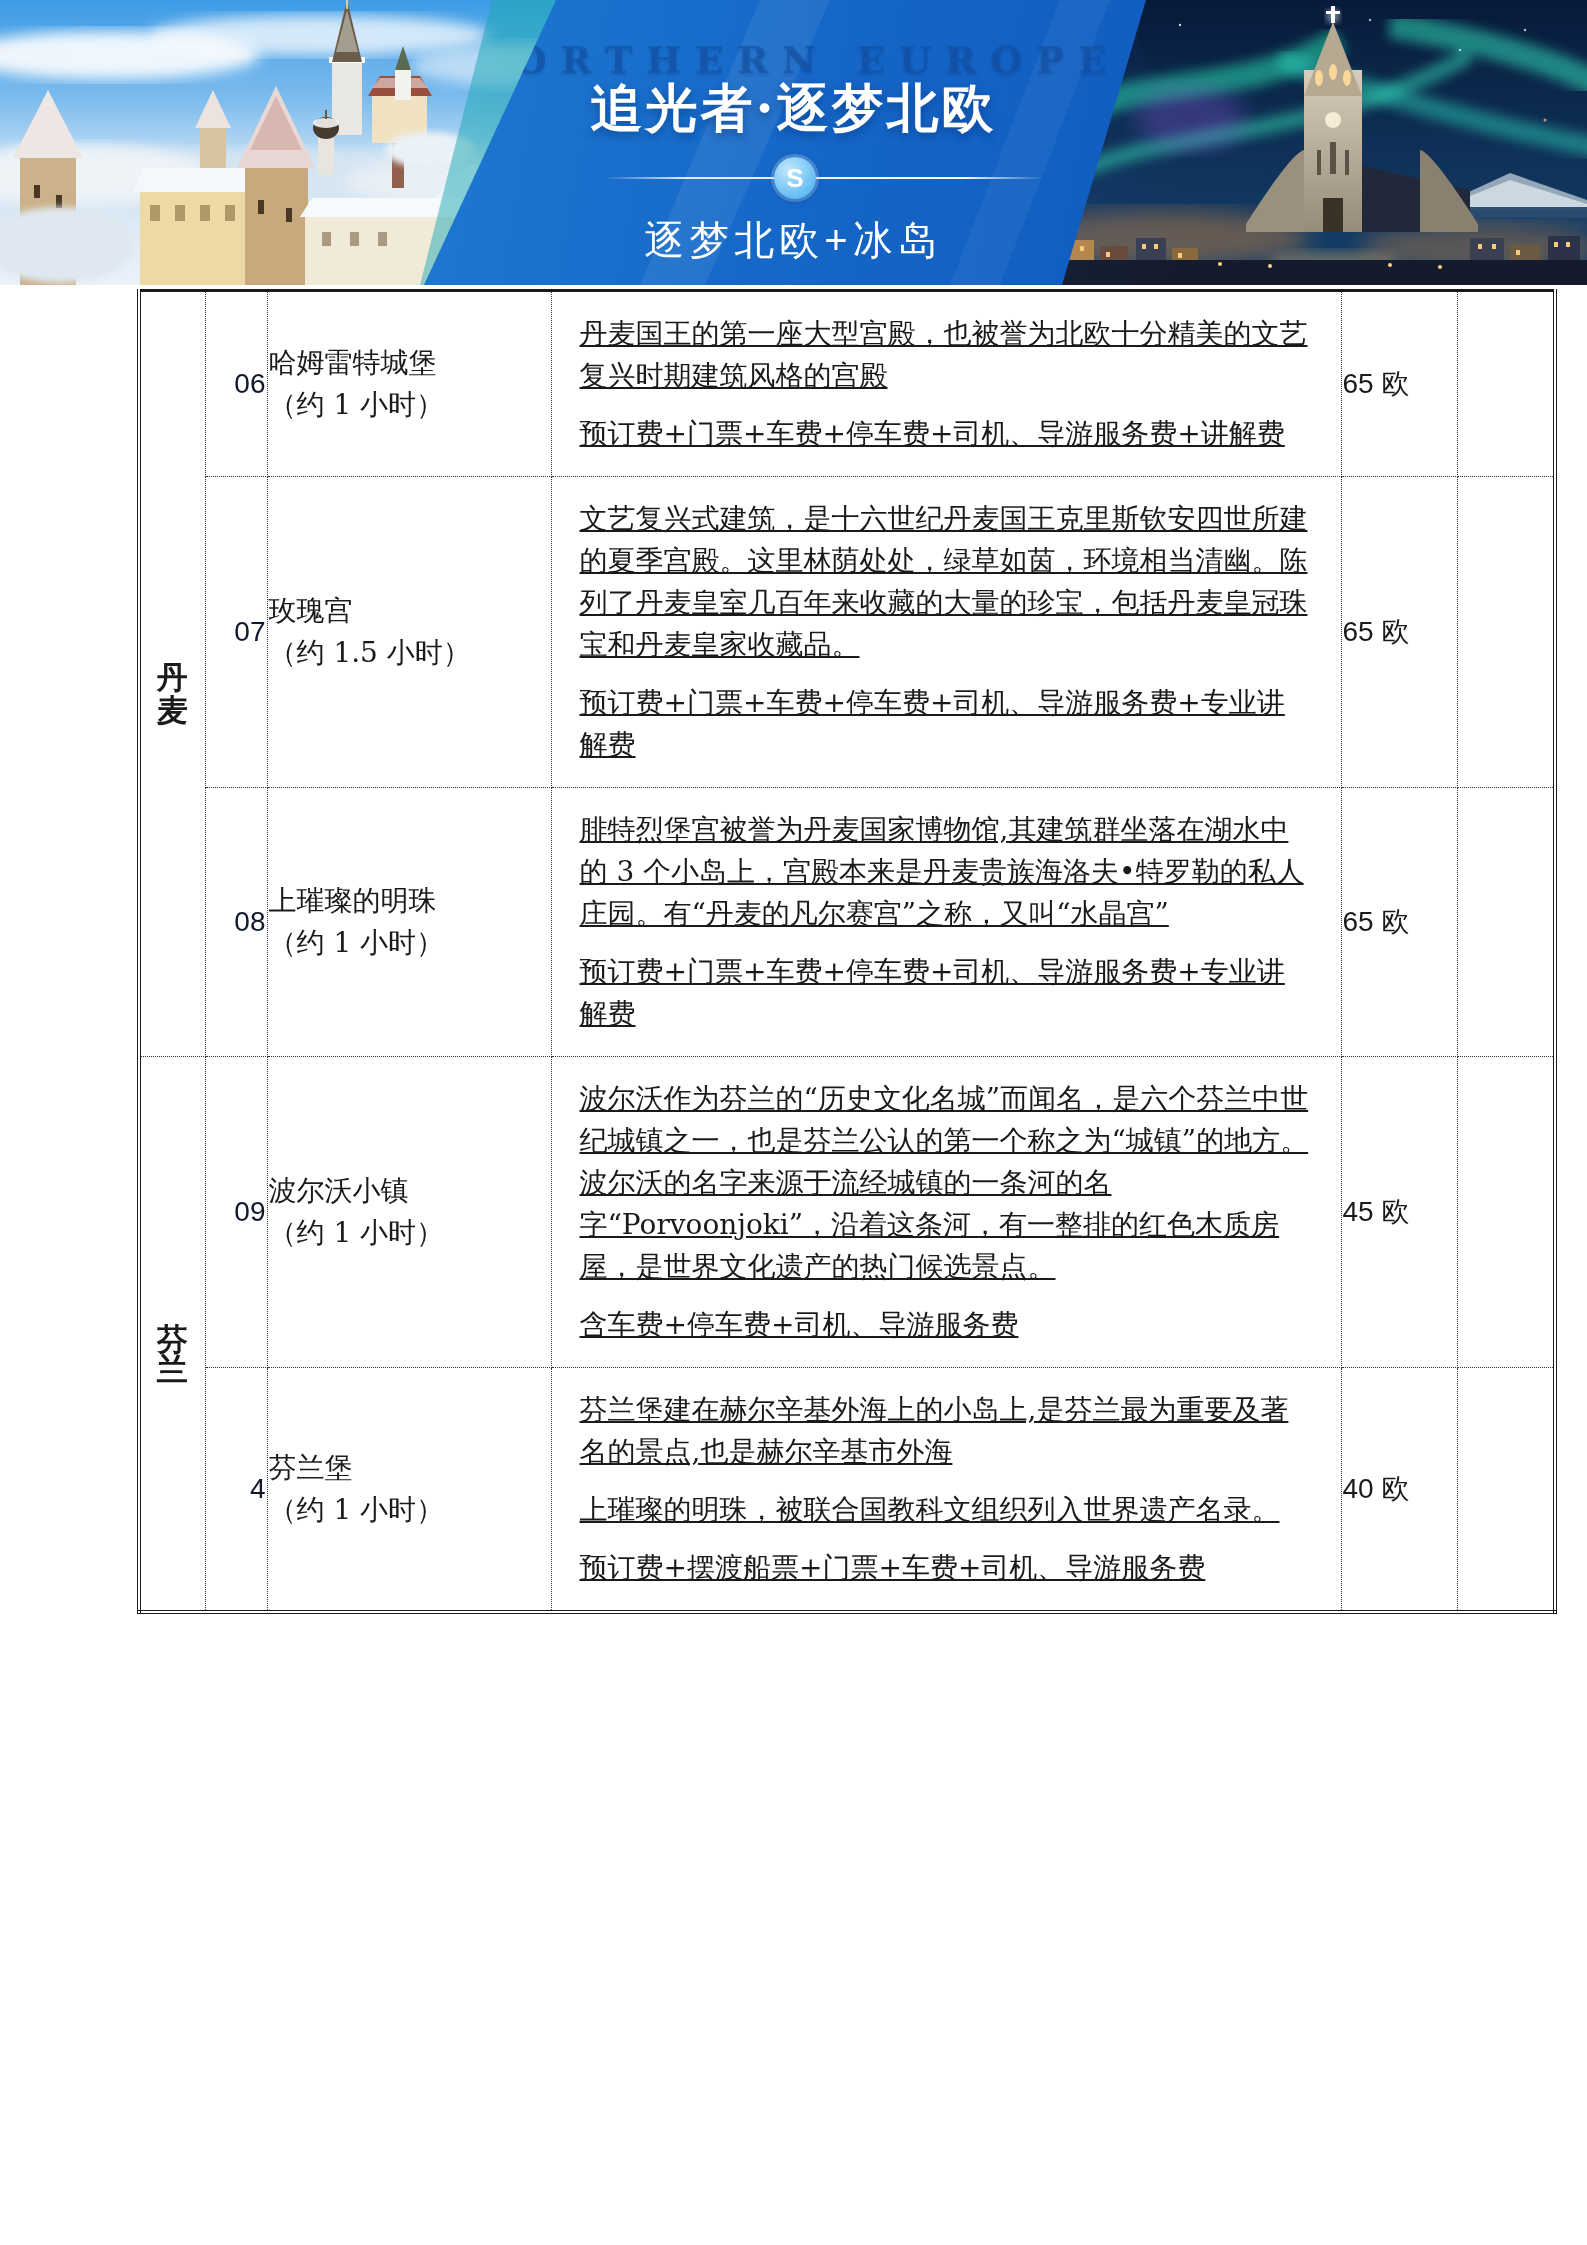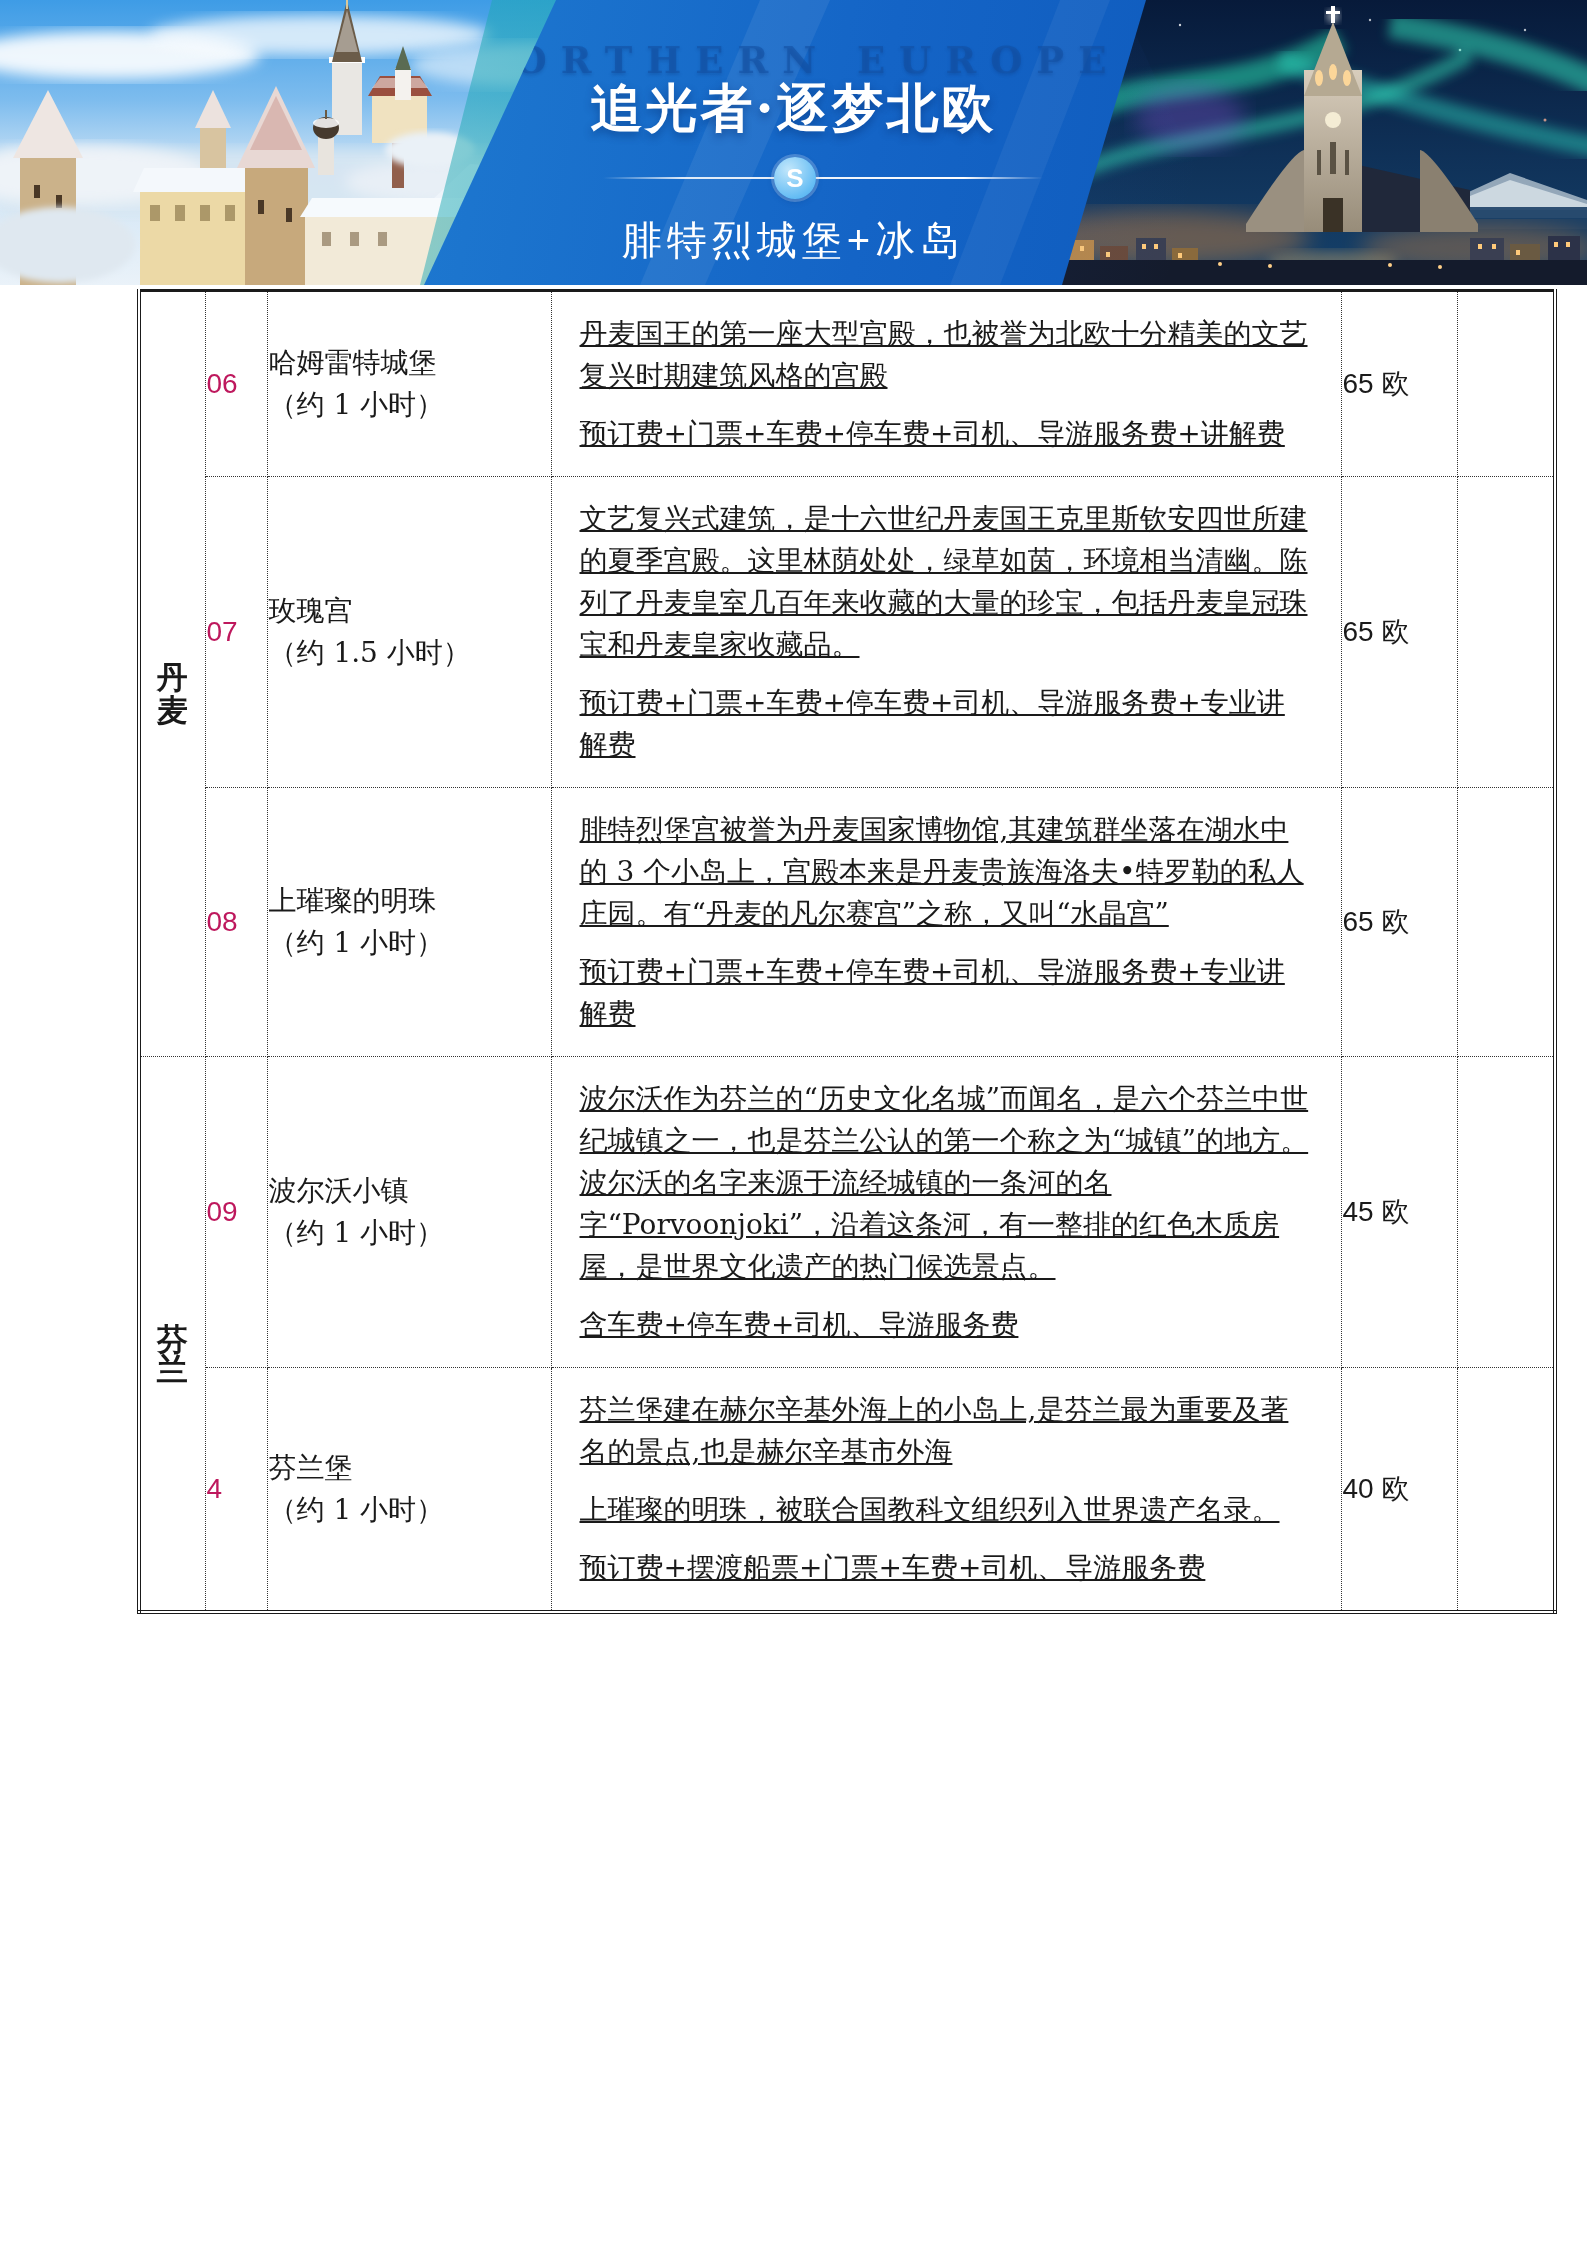--- a/index.html
+++ b/index.html
@@ -70,22 +70,22 @@
   table.exc td{
     border:1px dotted #333;vertical-align:middle;
     font-size:28px;line-height:42px;overflow:hidden;
   }
   td.country{text-align:center;font-weight:bold;}
   td.country .vtext{
     display:inline-block;writing-mode:vertical-lr;text-orientation:upright;
     letter-spacing:0.95em;font-size:31px;
   }
   td.num{
-    text-align:left;font-family:"Liberation Sans","DejaVu Sans",sans-serif;
-    font-size:31px;color:#be185d;
+    text-align:right;font-family:"Liberation Sans","DejaVu Sans",sans-serif;
+    font-size:31px;color:#0f172a;
   }
   td.name{text-align:left;line-height:1.62;font-size:29px;}
   td.desc{padding:5px 12px 5px 12px;text-align:left;}
   td.desc .para,td.desc .fee{margin:16px;text-decoration:underline;}
   td.price{
     text-align:left;font-size:31px;
     font-family:"Liberation Sans","DejaVu Sans",sans-serif;
   }
   tr.r06{height:144px;} tr.r07{height:210px;} tr.r08{height:176px;}
   tr.r09{height:242px;} tr.r10{height:172px;}
@@ -269,21 +269,21 @@
     <div class="wedge-blue"></div>
     <div class="teal-band"></div>
 
     <div class="panel">
       <div class="chev chev1"></div>
       <div class="chev chev2"></div>
       <div class="bg-title">NORTHERN EUROPE</div>
       <div class="main-title">追光者·逐梦北欧</div>
       <div class="divider-line"></div>
       <div class="badge">S</div>
-      <div class="subtitle">腓特烈城堡+冰岛</div>
+      <div class="subtitle">逐梦北欧+冰岛</div>
     </div>
   </div>
 
   <table class="exc">
     <colgroup>
       <col style="width:66px">
         <col style="width:62px">
         <col style="width:284px">
       <col style="width:790px">
         <col style="width:116px">

